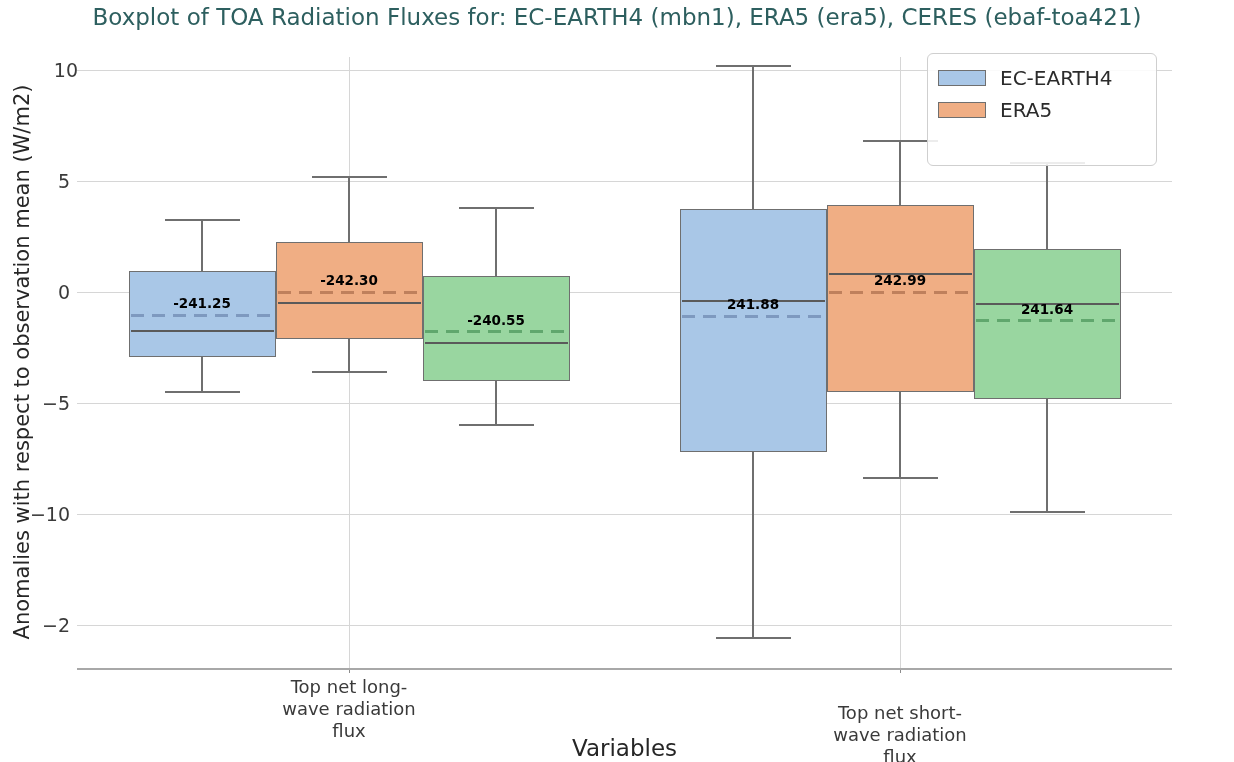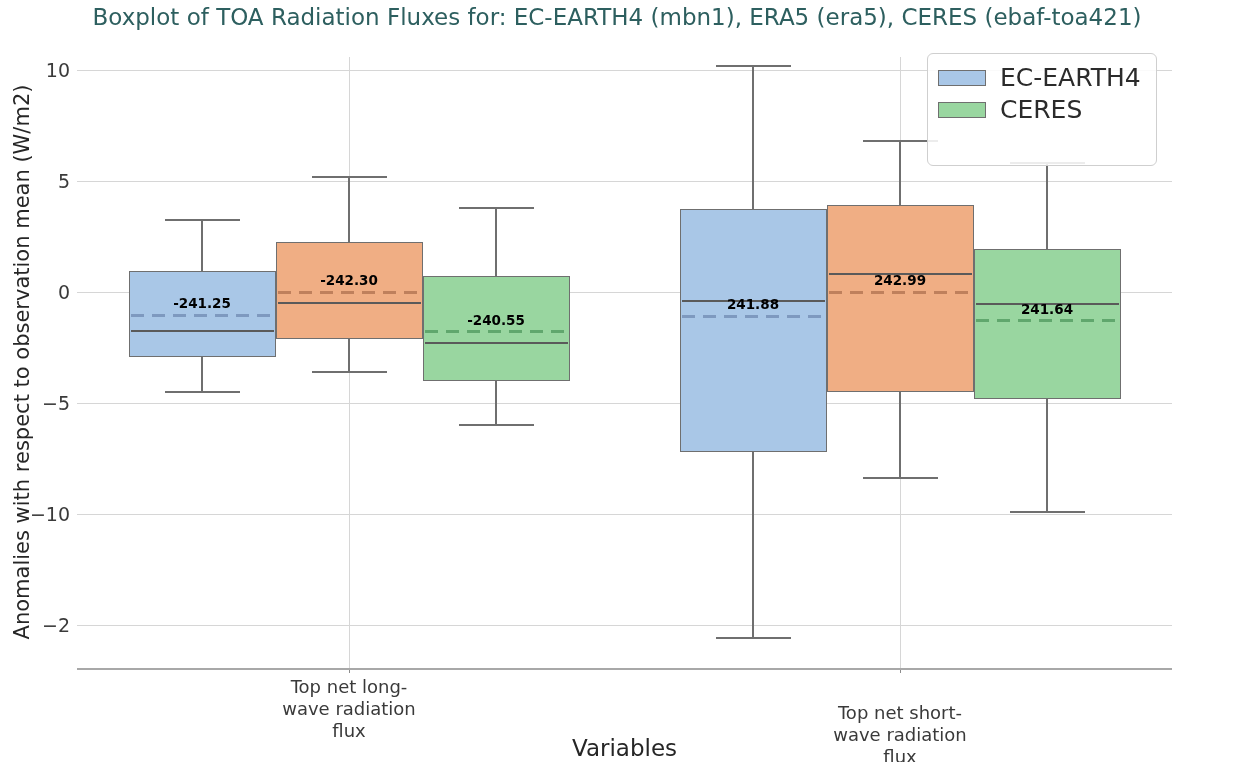--- a/index.html
+++ b/index.html
@@ -64,37 +64,37 @@
     display:flex;align-items:center;
     height:32px;
   }
   .legend-swatch{
     width:48px;height:16px;
     border:1.5px solid #6f6f6f;
     box-sizing:border-box;
     margin-right:14px;
   }
   .legend-label{
-    font-size:25px;color:#2b2b2b;line-height:26px;
+    font-size:20px;color:#2b2b2b;line-height:26px;
     white-space:nowrap;
     text-align:right;
   }
 </style>
 </head>
 <body>
 
 <div id="page">
 
   <div class="abs" id="chart-title" style="color: rgb(45, 95, 95);">Boxplot of TOA Radiation Fluxes for: EC-EARTH4 (mbn1), ERA5 (era5), CERES (ebaf-toa421)</div>
 
   <div class="abs" id="y-axis-label">Anomalies with respect to observation mean (W/m2)</div>
 
   <div class="abs" id="plot-layer">
       <div class="abs gridline-h" style="left: 77px; top: 70px; width: 1095px;"></div>
-      <div class="abs ytick-label" style="left: 0px; top: 59px;">10</div>
+      <div class="abs ytick-label" style="left: 8px; top: 59px;">10</div>
       <div class="abs gridline-h" style="left: 77px; top: 181px; width: 1095px;"></div>
       <div class="abs ytick-label" style="left: 0px; top: 170px;">5</div>
       <div class="abs gridline-h" style="left: 77px; top: 292px; width: 1095px;"></div>
       <div class="abs ytick-label" style="left: 0px; top: 281px;">0</div>
       <div class="abs gridline-h" style="left: 77px; top: 403px; width: 1095px;"></div>
       <div class="abs ytick-label" style="left: 0px; top: 392px;">−5</div>
       <div class="abs gridline-h" style="left: 77px; top: 514px; width: 1095px;"></div>
       <div class="abs ytick-label" style="left: 0px; top: 503px;">−10</div>
       <div class="abs gridline-h" style="left: 77px; top: 625px; width: 1095px;"></div>
       <div class="abs ytick-label" style="left: 0px; top: 614px;">−2</div>
@@ -150,18 +150,18 @@
     </div>
 
   <div class="abs" id="x-axis-label">Variables</div>
 
   <div class="abs" id="legend">
       <div class="legend-row">
         <span class="legend-swatch" style="background: rgb(169, 199, 231);"></span>
         <span class="legend-label">EC-EARTH4</span>
       </div>
       <div class="legend-row">
-        <span class="legend-swatch" style="background: rgb(153, 214, 160);"></span>
-        <span class="legend-label">CERES</span>
+        <span class="legend-swatch" style="background: rgb(240, 174, 132);"></span>
+        <span class="legend-label">ERA5</span>
       </div>
     </div>
 
 </div>
 
 </body></html>

